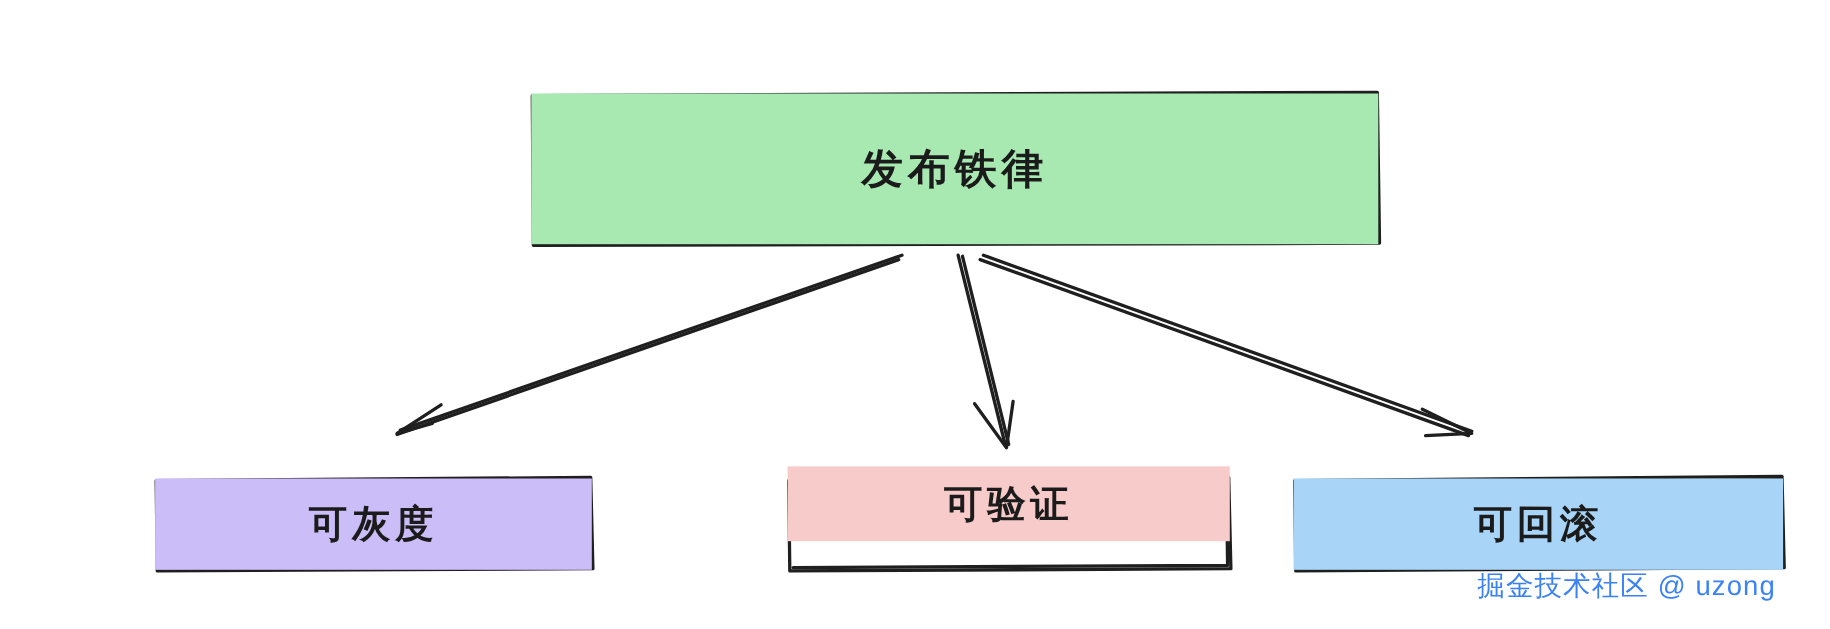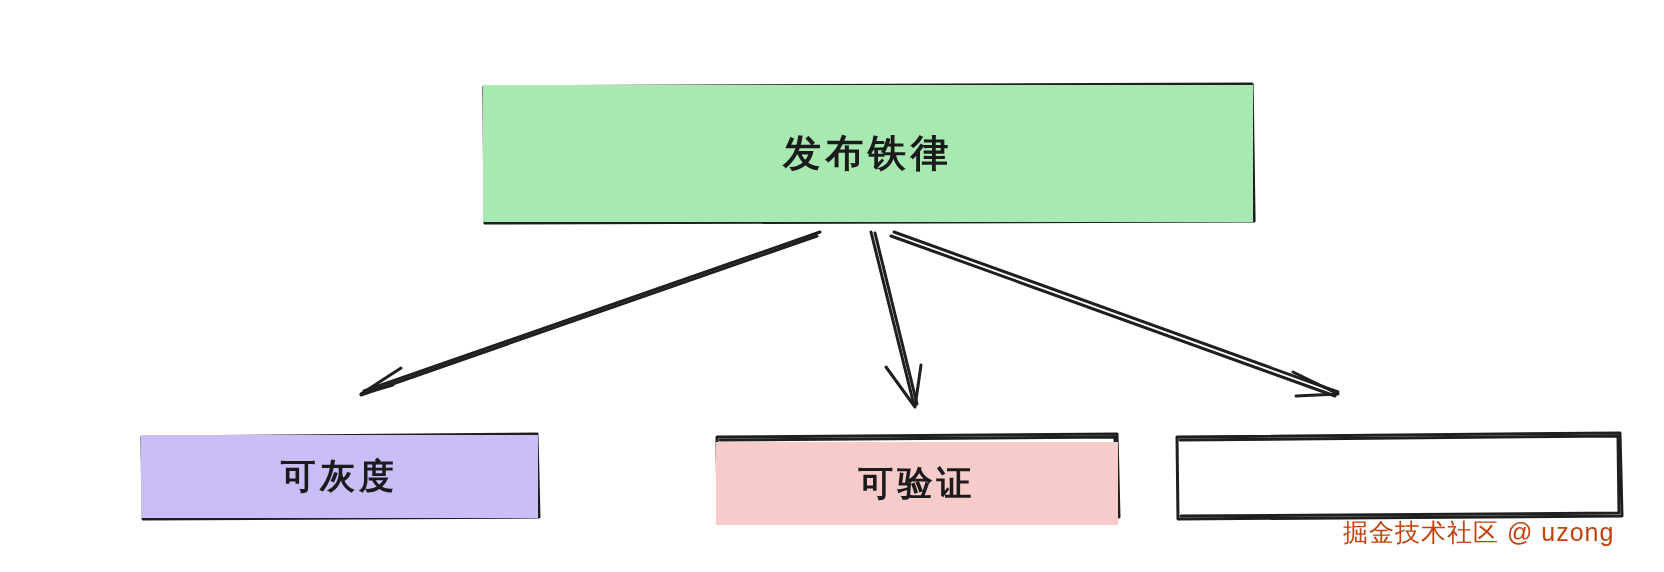--- a/index.html
+++ b/index.html
@@ -55,44 +55,44 @@
   #node-gray {
     left: 93px;
     top: 435px;
     width: 397px;
     height: 83px;
     background: #cbbdf7;
     align-items: center;
   }
   #node-verify {
     left: 668px;
-    top: 442px;
+    top: 424px;
     width: 402px;
-    height: 83px;
+    height: 68px;
     background: #f8cbcb;
   }
   #node-rollback {
     left: 1128px;
     top: 435px;
     width: 445px;
     height: 83px;
     background: #a8d5f7;
   }
   #node-gray .node-label,
   #node-verify .node-label,
   #node-rollback .node-label {
     font-size: 35px;
   }
   .watermark {
     position: absolute;
     left: 1295px;
     top: 516px;
     font-family: "Liberation Sans", "DejaVu Sans", sans-serif;
     font-size: 25px;
-    color: #c2410c;
+    color: #3b82f6;
     letter-spacing: 0.04em;
     white-space: nowrap;
     user-select: none;
   }
 </style>
 </head>
 <body>
 
 <div id="canvas">
 
@@ -142,16 +142,19 @@
   </div>
 
   <div class="node" id="node-gray">
     <span class="node-label">可灰度</span>
   </div>
 
   <div class="node" id="node-verify">
     <span class="node-label">可验证</span>
   </div>
 
+  <div class="node" id="node-rollback">
+    <span class="node-label">可回滚</span>
+  </div>
 
   <div class="watermark">掘金技术社区 @ uzong</div>
 
 </div>
 
 </body></html>

